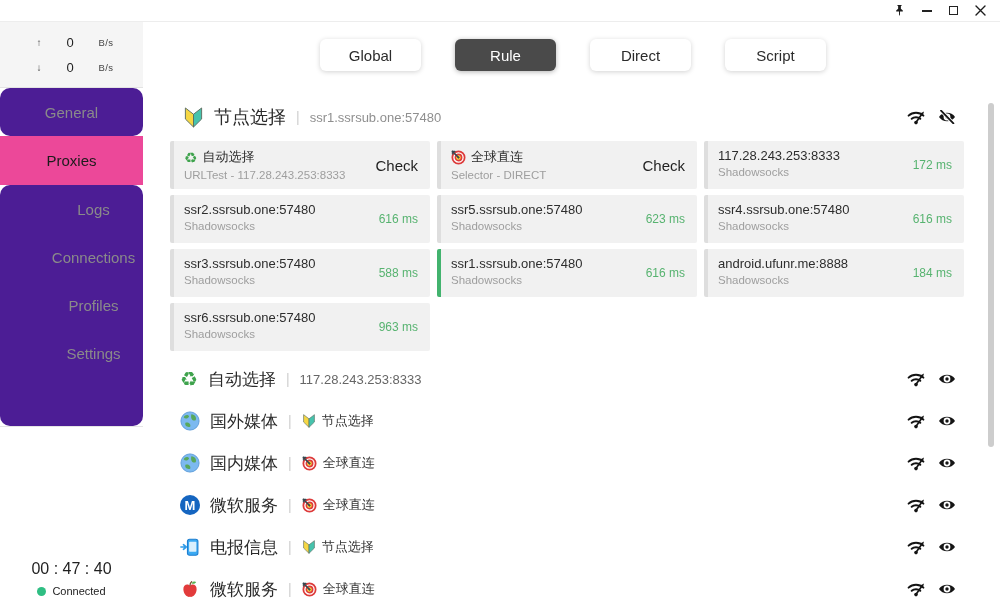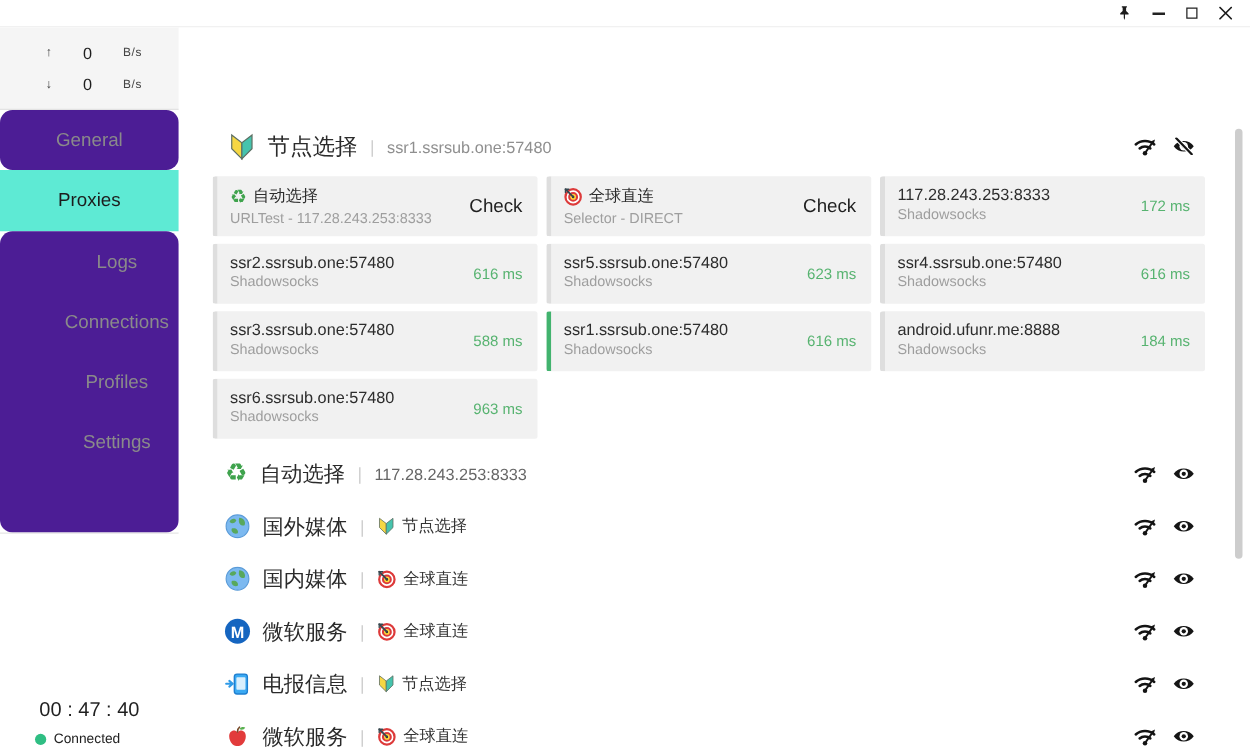--- a/index.html
+++ b/index.html
@@ -21,27 +21,27 @@
   .traffic-row { display:grid; grid-template-columns:34px 28px 44px; align-items:center; padding-left:22px; height:25px; }
   .traffic-arrow { font-size:10px; color:#444; text-align:center; }
   .traffic-value { font-size:13px; color:#1e1e1e; text-align:center; }
   .traffic-unit { font-size:9.5px; color:#444; text-align:center; letter-spacing:.5px; }
 
   .nav-block { background:#4c1d95; border-radius:10px; }
   .nav-top { height:48px; }
   .nav-bottom { height:241px;padding-left:44px; }
   .nav-item { height:48px; display:flex; align-items:center; justify-content:center;
               font-size:15px; color:#8a8a8a; cursor:pointer; }
-  .nav-item.active { height:49px; background:#5eead4; color:#1c1c1c; font-weight:500; }
+  .nav-item.active { height:49px; background:#ec4899; color:#1c1c1c; font-weight:500; }
   .sidebar-divider { height:1px; background:#e5e5e5; }
 
   .conn-timer { position:absolute; bottom:26px; left:0; width:100%; text-align:center;
                 font-size:16px; color:#1f1f1f; }
   .conn-status { position:absolute; bottom:7px; left:0; width:100%; display:flex;
-                 align-items:center; gap:6px; font-size:11px; color:#222;margin-left:28px; }
+                 align-items:center; justify-content:center; gap:6px; font-size:11px; color:#222; }
   .dot { width:9px; height:9px; border-radius:50%; background:#2fbe83; }
 
   
   .main { flex:1; position:relative; background:#fff; }
   .tabs { position:absolute; top:17px; left:177px; display:flex; gap:34px; }
   .tab { width:101px; height:32px; border-radius:6px; background:#fff; color:#2b2b2b;
          font-size:15px; display:flex; align-items:center; justify-content:center;
          box-shadow:0 1px 5px rgba(0,0,0,0.18); cursor:pointer; }
   .tab.active { background:#4a4a4a; color:#fff; box-shadow:0 1px 5px rgba(0,0,0,0.3); }
 
@@ -181,20 +181,26 @@
     <div class="sidebar-divider"></div>
 
     <div class="conn-timer">00 : 47 : 40</div>
     <div class="conn-status">
       <span class="dot"></span>
       <span>Connected</span>
     </div>
   </div>
 
   <div class="main">
+    <div class="tabs">
+      <div class="tab">Global</div>
+      <div class="tab active">Rule</div>
+      <div class="tab">Direct</div>
+      <div class="tab">Script</div>
+    </div>
 
     <div class="content">
 
       <div class="group-head">
         <svg width="21" height="23" viewBox="0 0 22 24">
             <use href="#def-beginner"></use>
           </svg>
         <span class="g-title">节点选择</span>
         <span class="g-sep">|</span>
         <span class="g-value">ssr1.ssrsub.one:57480</span>

